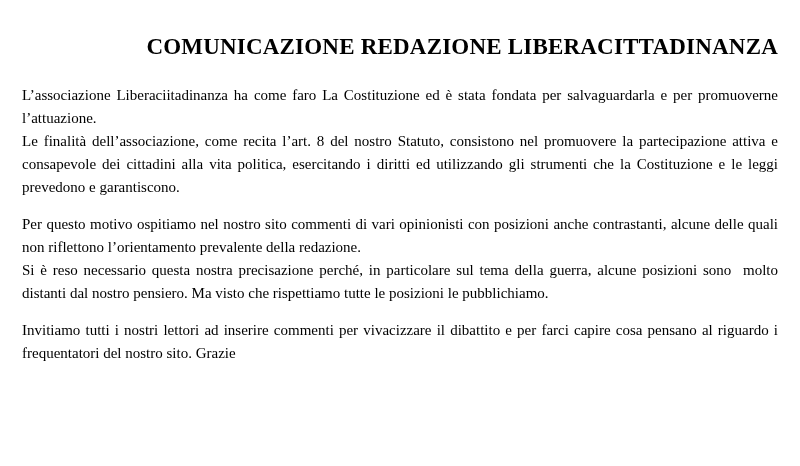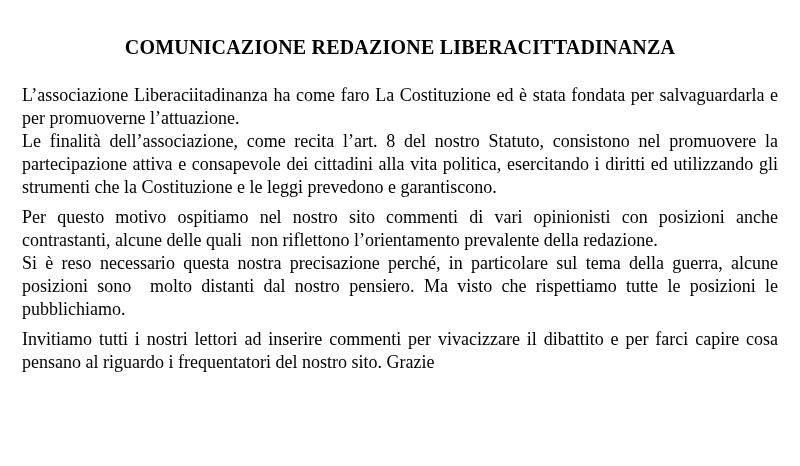--- a/index.html
+++ b/index.html
@@ -15,35 +15,35 @@
     overflow: hidden;
   }
   .page {
     box-sizing: border-box;
     width: 800px;
     height: 466px;
     padding: 36px 22px 0 22px;
   }
   .doc-title {
     margin: 0 0 26px 0;
-    font-size: 20px;
+    font-size: 23px;
     font-weight: bold;
-    text-align: center;
+    text-align: right;
     letter-spacing: 0.2px;
     line-height: 22px;
   }
   .para {
     margin: 0;
-    font-size: 18px;
+    font-size: 15px;
     line-height: 23px;
     text-align: justify;
     white-space: pre-wrap;
   }
   .para.gap {
-    margin-top: 7px;
+    margin-top: 14px;
   }
 </style>
 </head>
 <body>
 
 <div class="page">
   <h1 class="doc-title">COMUNICAZIONE REDAZIONE LIBERACITTADINANZA</h1>
 
   <div>
     <p class="para">L’associazione Liberaciitadinanza ha come faro La Costituzione ed è stata fondata per salvaguardarla e per promuoverne l’attuazione.</p>

